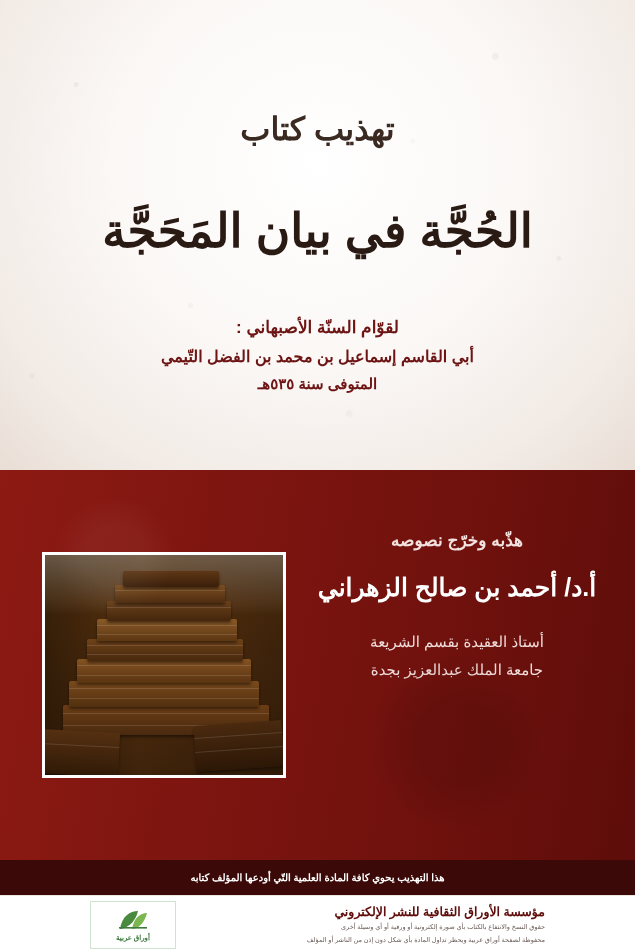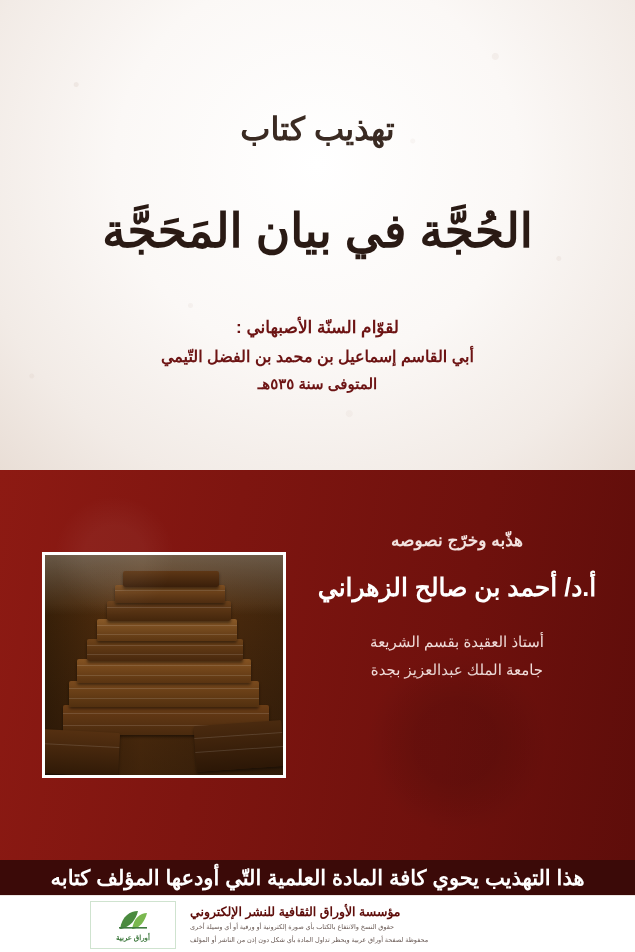--- a/index.html
+++ b/index.html
@@ -166,21 +166,21 @@
     top: 860px;
     left: 0;
     width: 635px;
     height: 35px;
     background: #3b0a08;
     display: flex;
     align-items: center;
     justify-content: center;
   }
   .banner-text {
-    font-size: 21px;
+    font-size: 10px;
     font-weight: bold;
     color: #ffffff;
   }
 
   
   .footer {
     position: absolute;
     top: 895px;
     left: 0;
     width: 635px;
@@ -203,21 +203,21 @@
     border: 1px solid #8d1a13;
     color: #8d1a13;
     font-size: 12px;
     font-weight: bold;
     line-height: 1.45;
     text-align: center;
     padding: 4px 10px;
     min-width: 52px;
   }
   .pub-block {
-    text-align: left;
+    text-align: right;
     flex: 1;
   }
   .pub-name {
     font-size: 12.5px;
     font-weight: bold;
     color: #5e0d0a;
   }
   .pub-rights {
     margin-top: 3px;
     font-size: 6.5px;

